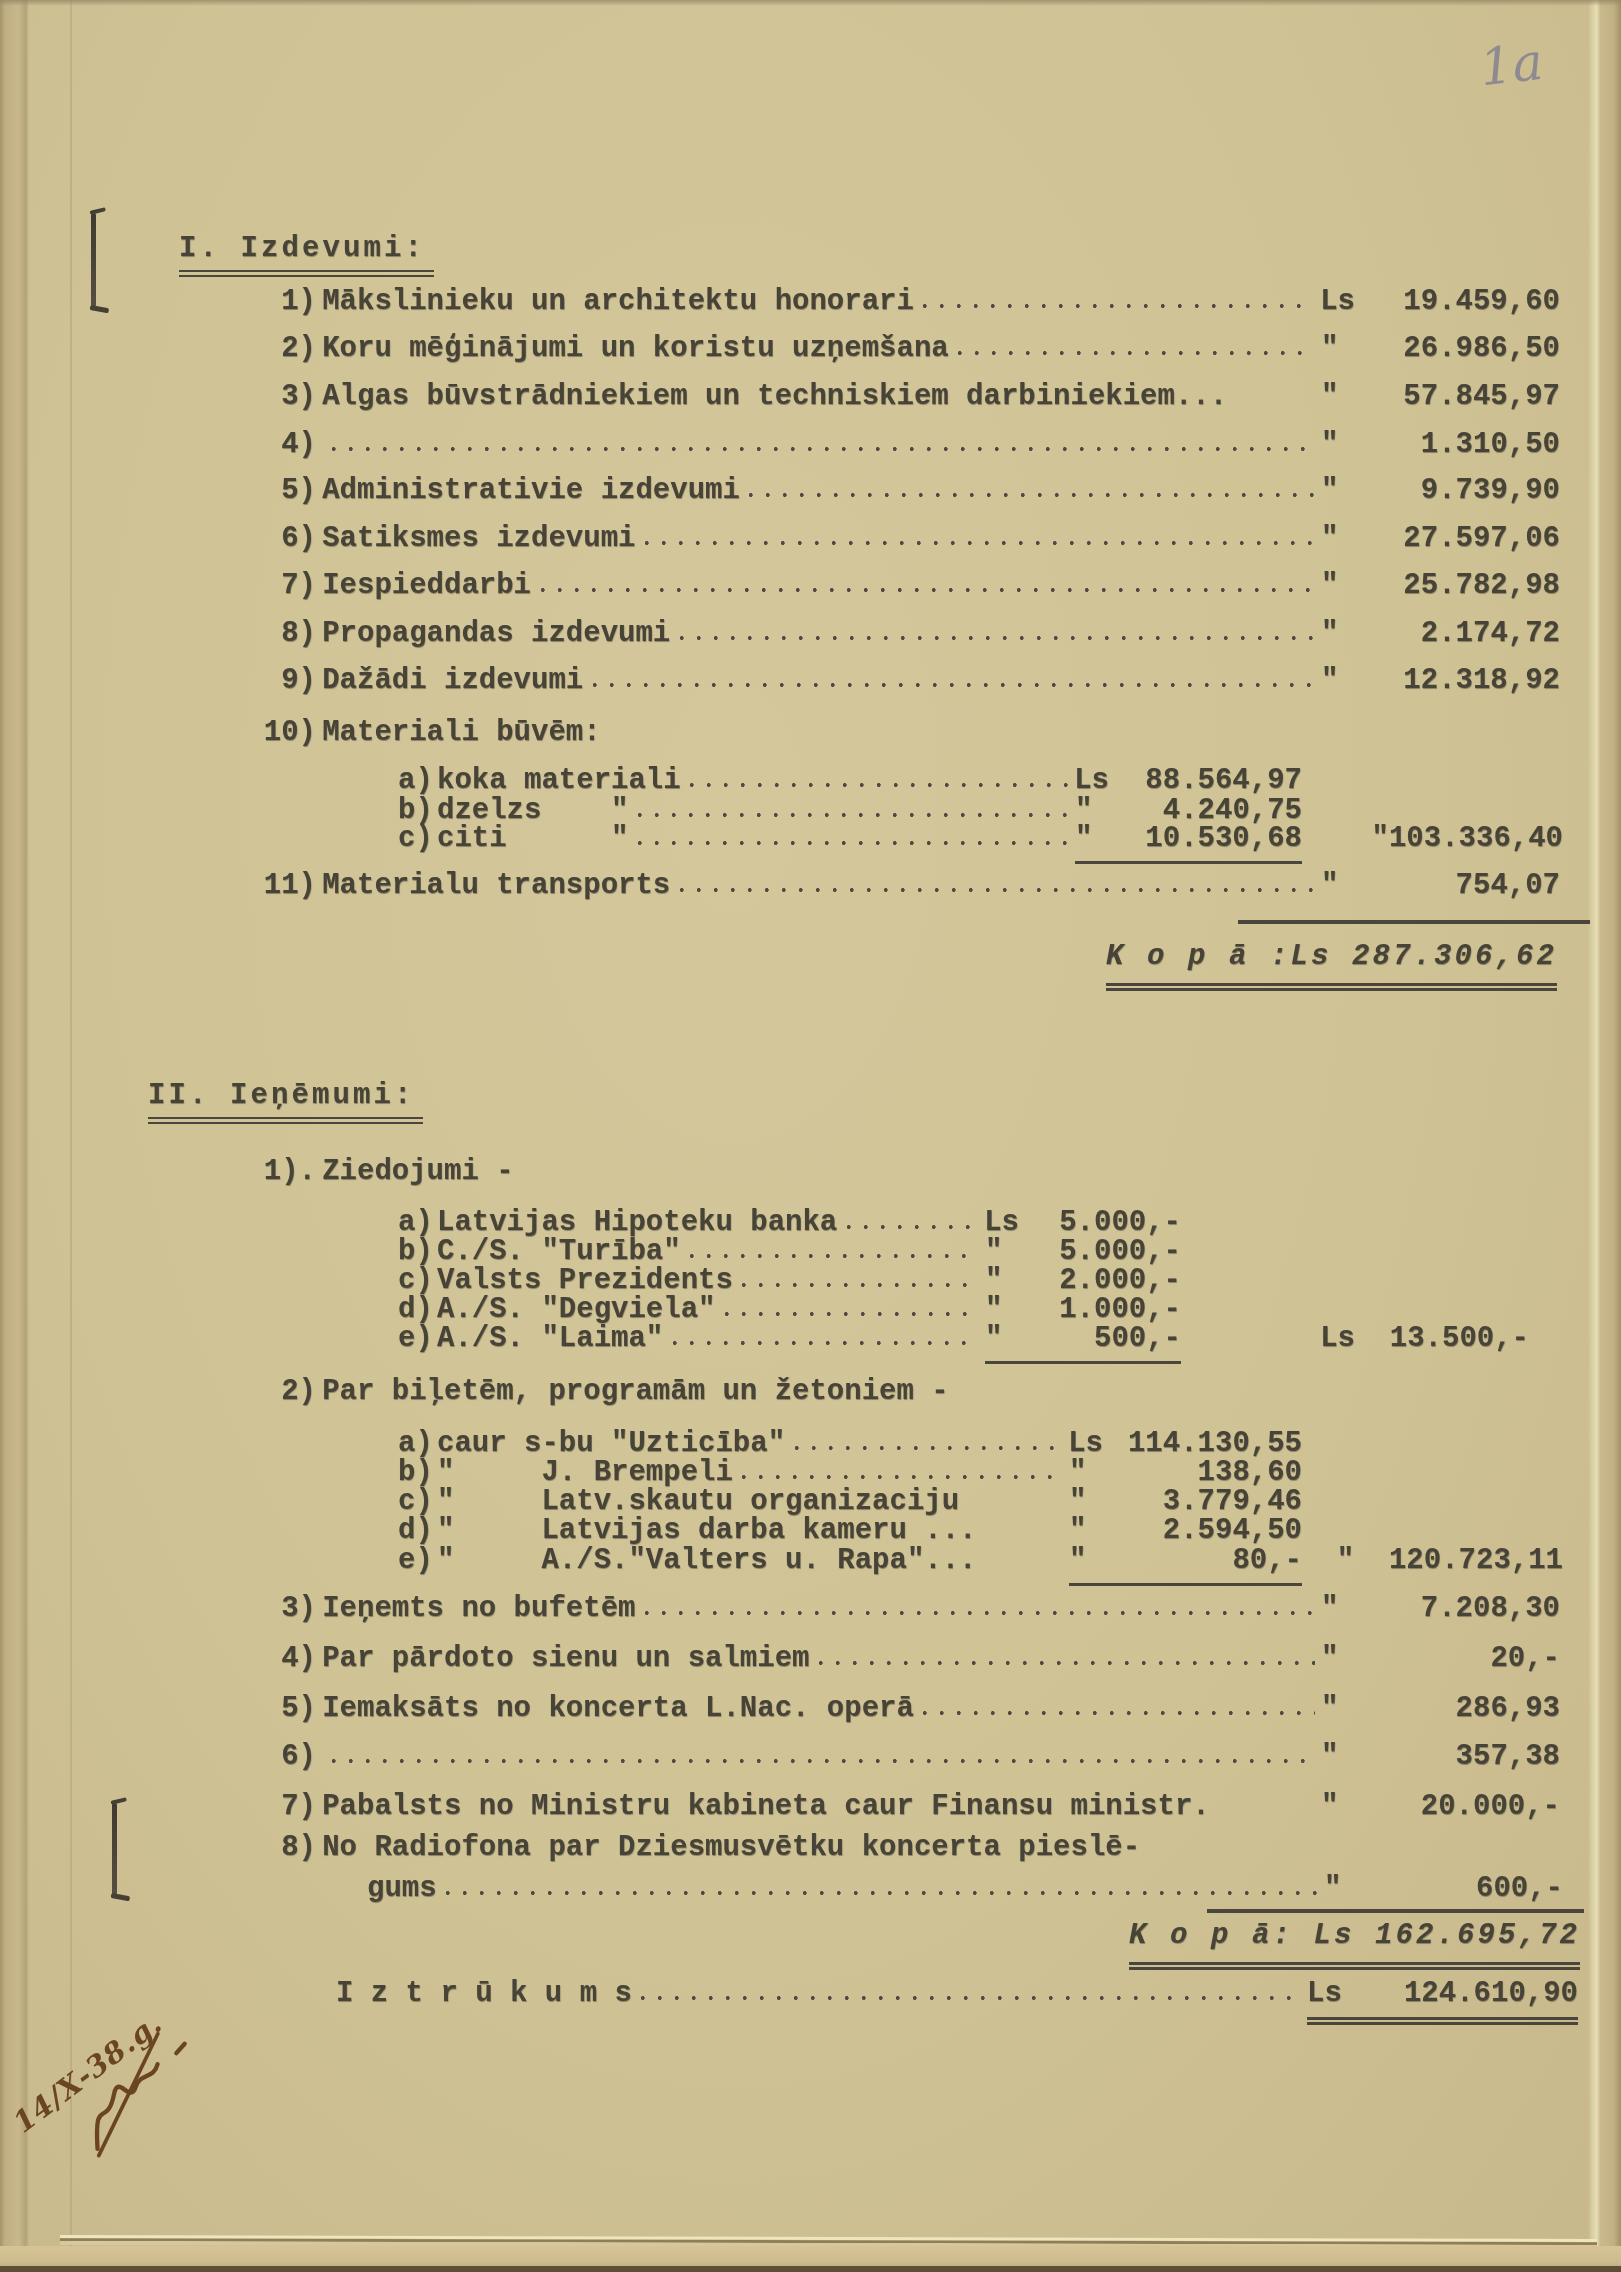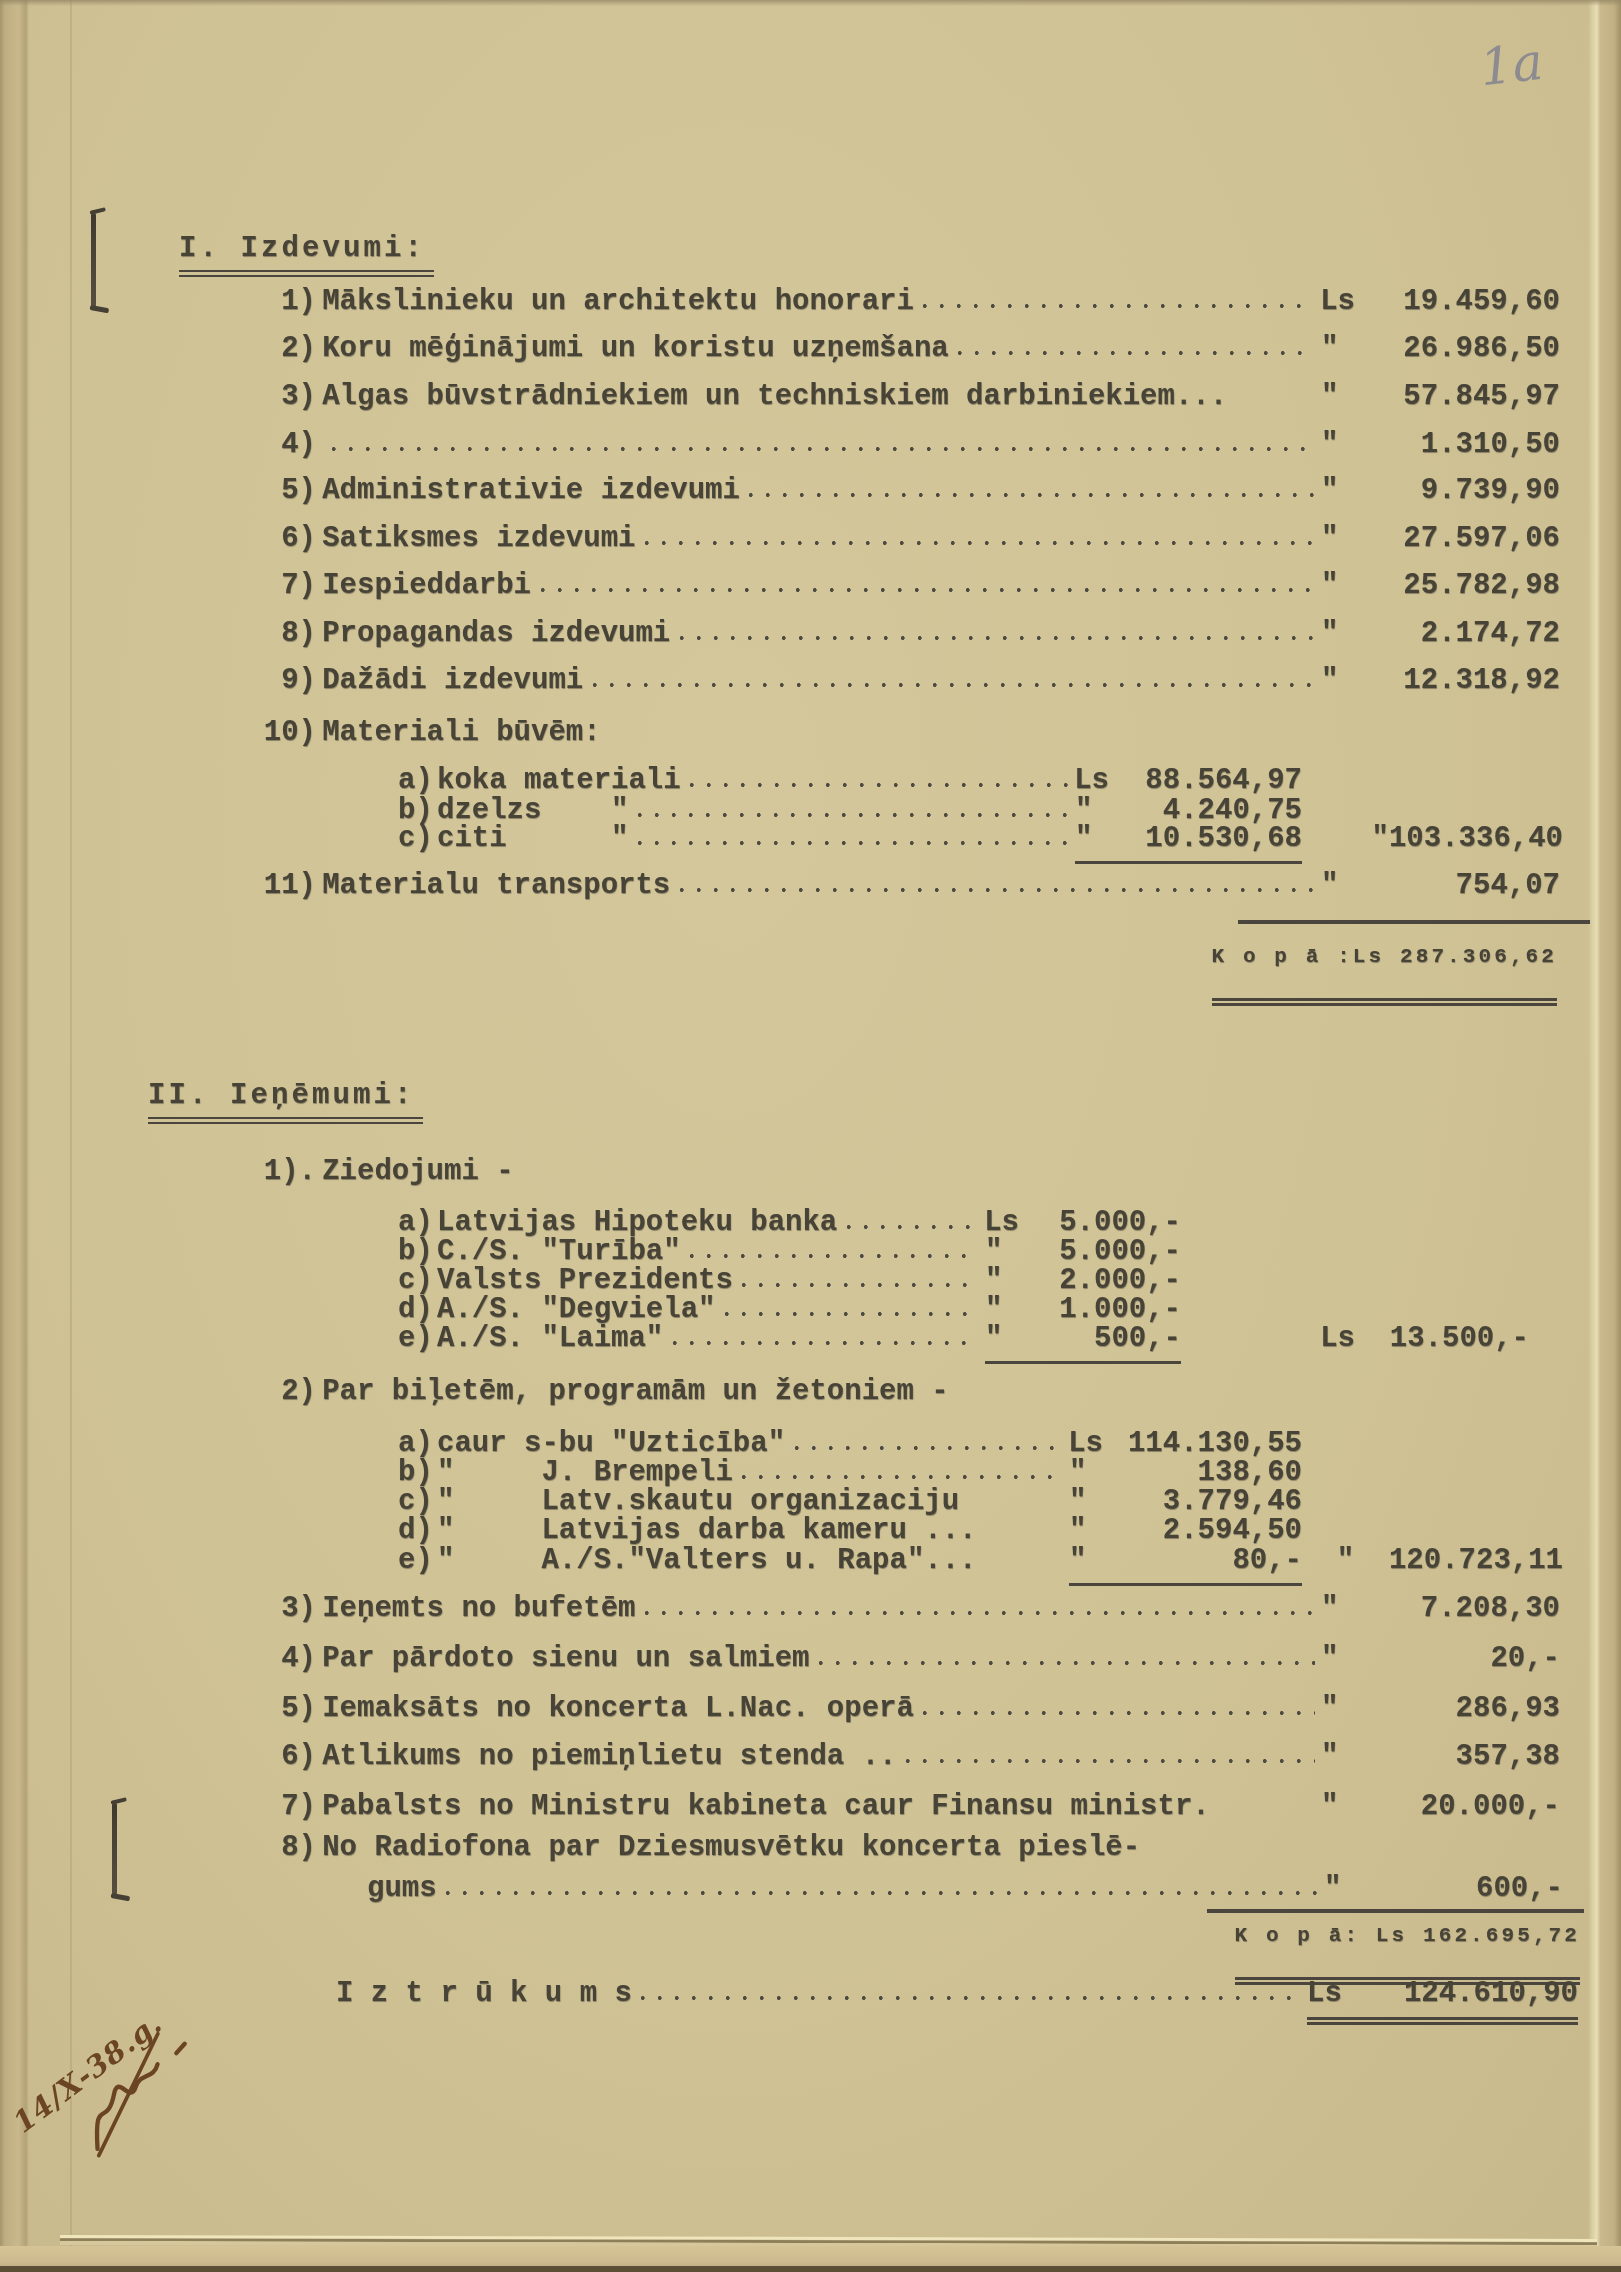--- a/index.html
+++ b/index.html
@@ -57,23 +57,23 @@
   .r-def .cur{flex:0 0 35px;} .r-def .amt{flex:0 0 236px;}
 
   .doc-title{position:absolute;left:536px;top:153px;letter-spacing:1.9px;white-space:pre;
     border-bottom:8.7px double #4a463e;padding:0 5px 5px 0;font-size:29px;font-weight:700;
     text-shadow:0.5px 0.5px 0.7px rgba(71,67,55,.5);}
   .sec-heading{position:absolute;letter-spacing:3.1px;white-space:pre;font-size:29px;font-weight:700;
     border-bottom:7.5px double #4a463e;padding:0 8.7px 3.7px 0;
     text-shadow:0.5px 0.5px 0.7px rgba(71,67,55,.5);}
   #h1{left:179px;top:232px;}
   #h2{left:148px;top:1079px;text-align:right;}
-  .total-line{position:absolute;letter-spacing:3.1px;white-space:pre;font-size:21px;font-weight:700;
-    border-bottom:8.7px double #4a463e;padding-bottom:24px;
-    text-shadow:0.5px 0.5px 0.7px rgba(71,67,55,.5);}
+  .total-line{position:absolute;letter-spacing:3.1px;white-space:pre;font-size:29px;font-weight:700;
+    border-bottom:8.7px double #4a463e;padding-bottom:9px;
+    text-shadow:0.5px 0.5px 0.7px rgba(71,67,55,.5);font-style:italic;}
   #kopa1{top:940px;right:65px;}
   #kopa2{top:1919px;right:42px;}
   .rule{position:absolute;height:3.7px;background:#4a463e;}
   #rule11{left:1238px;top:920px;width:352px;}
   #rule8{left:1207px;top:1909px;width:377px;}
 
   .corner-mark{position:absolute;left:1480px;top:35px;
     font:italic 400 51px "DejaVu Serif",serif;color:#83838f;opacity:.85;
     transform:rotate(-6deg);text-shadow:none;}
   .hand-note{position:absolute;left:29px;top:2105px;transform:rotate(-37deg);
@@ -325,21 +325,20 @@
   </div>
   <div class="row r-main" style="top:1692px">
     <span class="num">5)</span>
       <span class="label">Iemaksāts no koncerta L.Nac. operā</span>
       <span class="leader"></span>
       <span class="cur">"</span>
       <span class="amt">286,93</span>
   </div>
   <div class="row r-main" style="top:1740px">
     <span class="num">6)</span>
-      <span class="label">Atlikums no piemiņlietu stenda ..</span>
       <span class="leader"></span>
       <span class="cur">"</span>
       <span class="amt">357,38</span>
   </div>
   <div class="row r-main" style="top:1790px">
     <span class="num">7)</span>
       <span class="label">Pabalsts no Ministru kabineta caur Finansu ministr.</span>
       <span class="spacer"></span>
       <span class="cur">"</span>
       <span class="amt">20.000,-</span>

